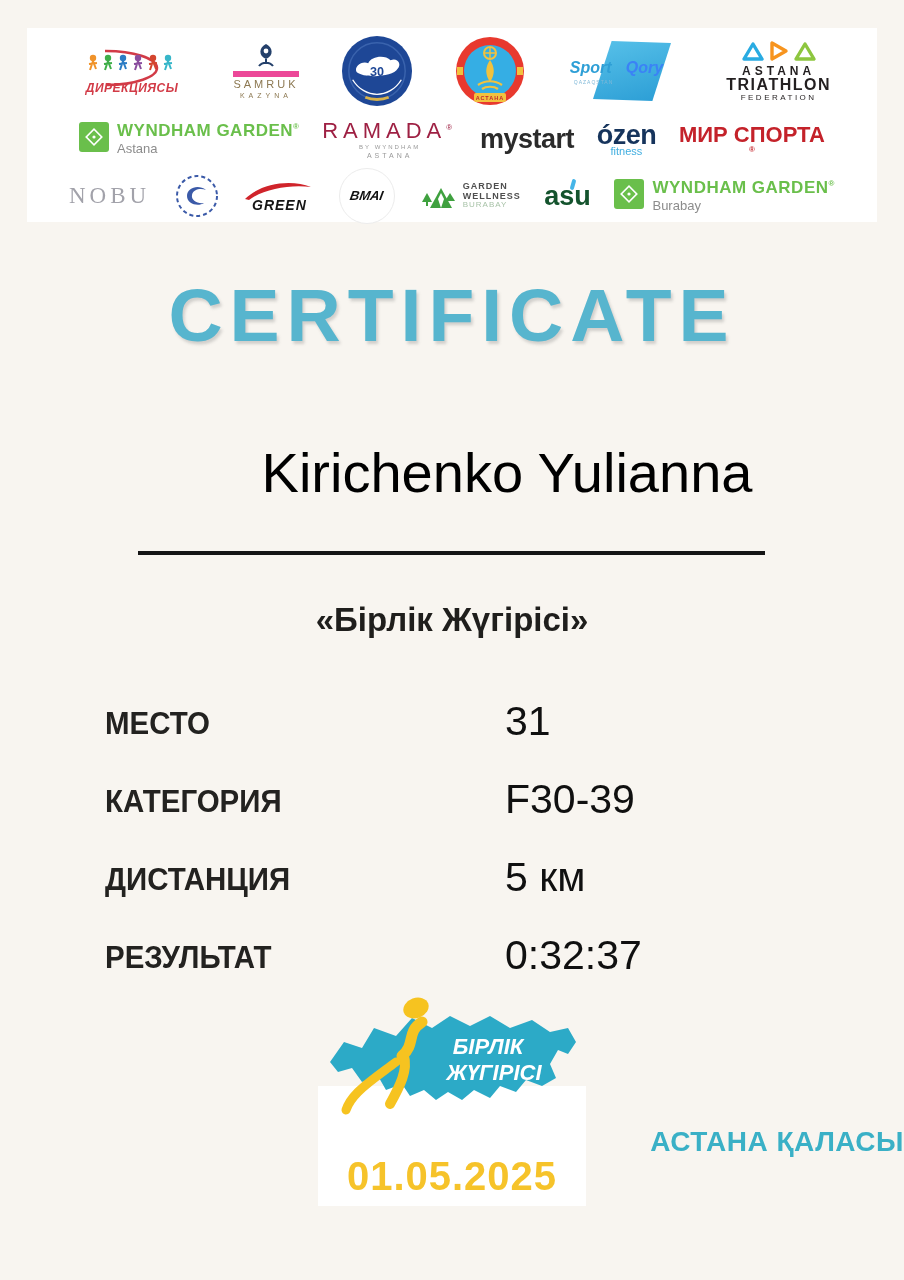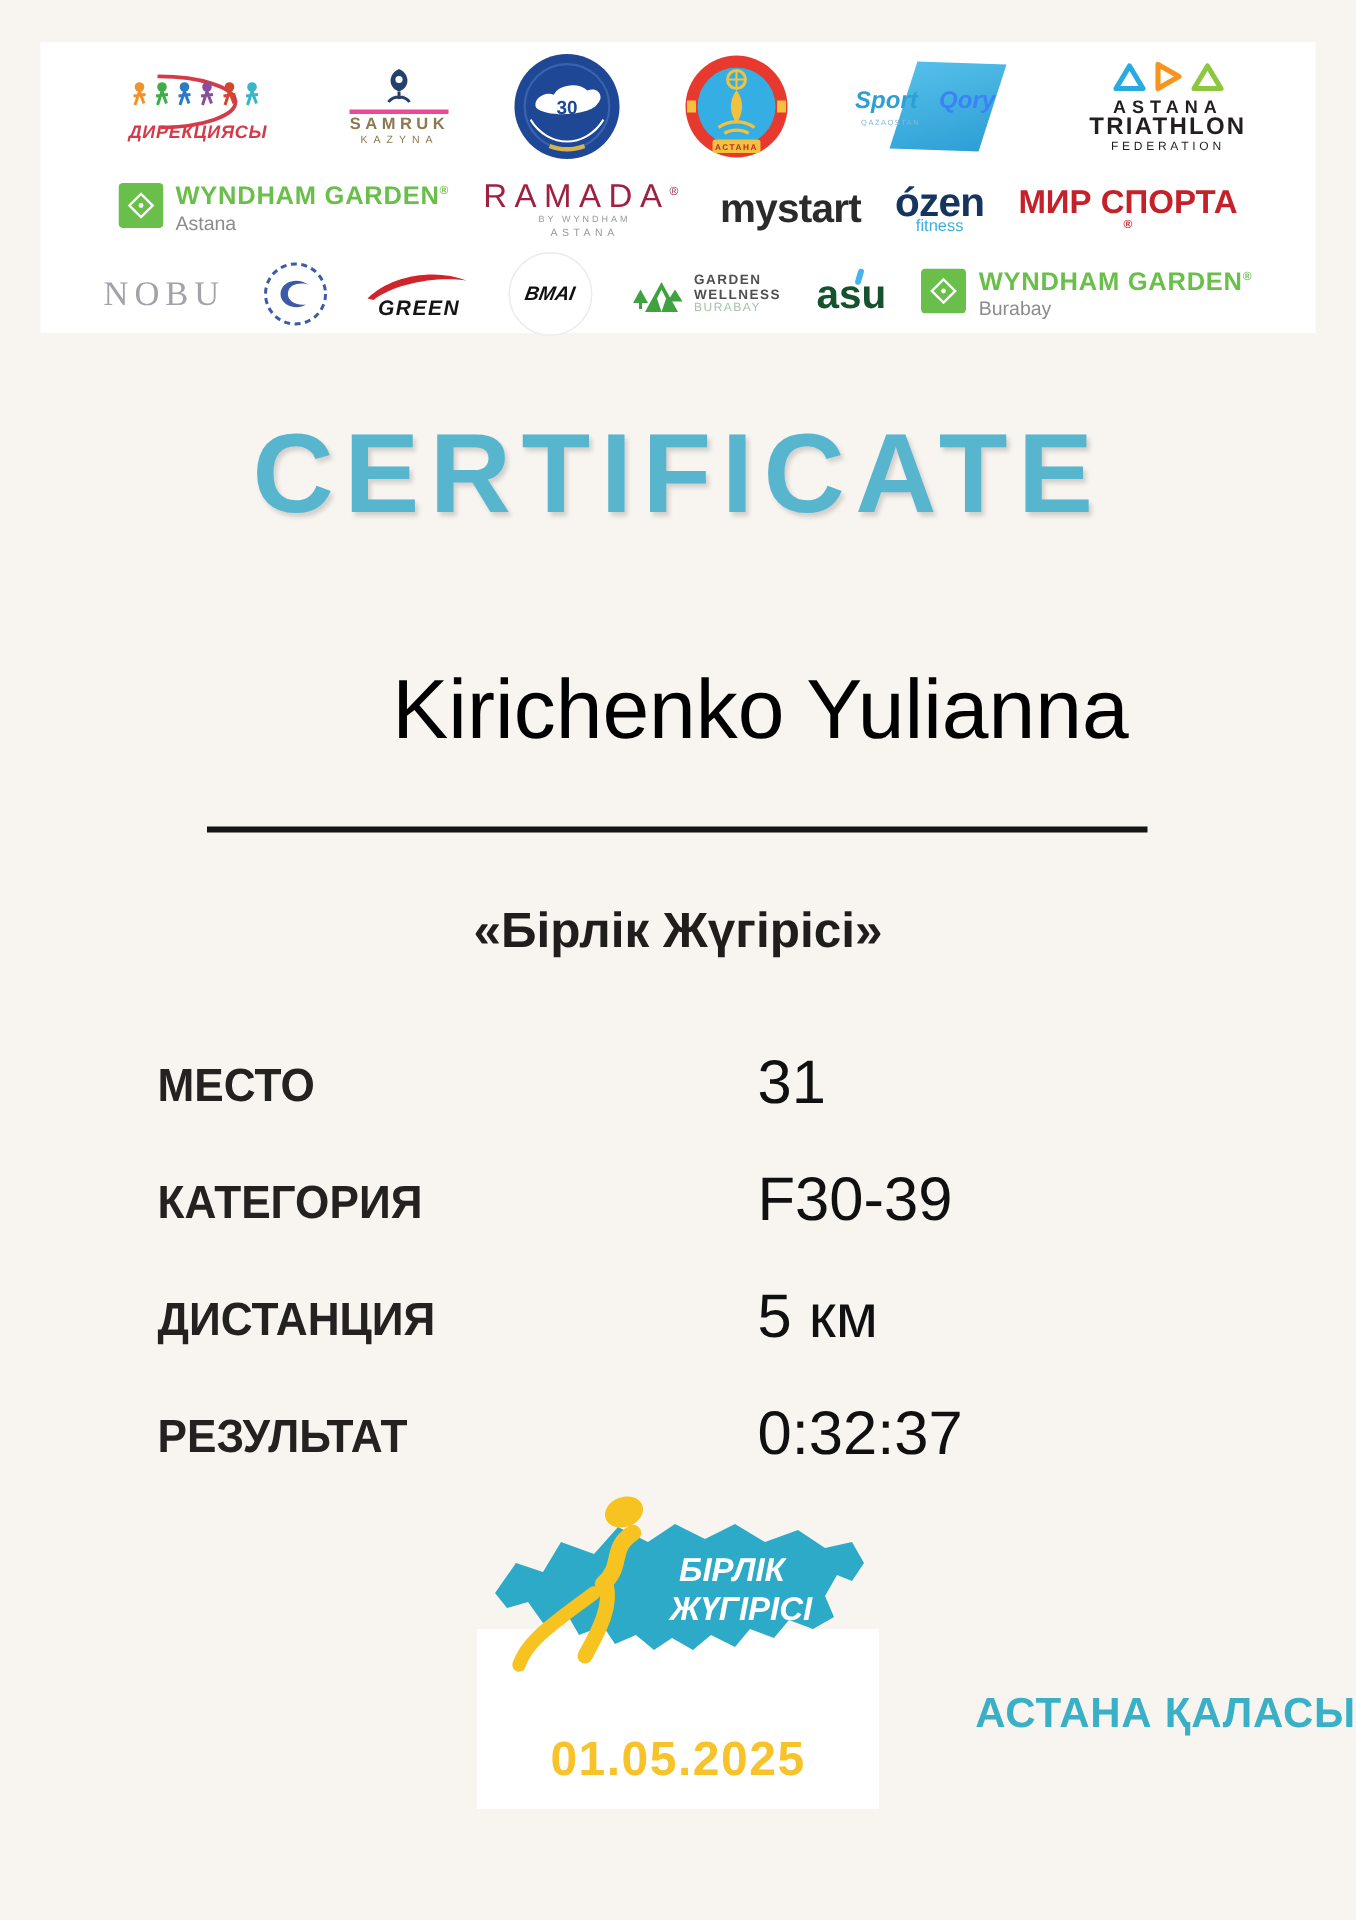--- a/index.html
+++ b/index.html
@@ -10,21 +10,21 @@
   .logo-band{position:absolute;left:27px;top:28px;width:850px;height:194px;background:#ffffff;}
   .lrow{display:flex;align-items:center;justify-content:space-between;}
   .r1{height:78px;margin-top:4px;padding:0 46px;}
   .r2{height:54px;margin-top:2px;padding:0 52px;}
   .r3{height:52px;margin-top:4px;padding:0 42px;}
   .lg{display:flex;flex-direction:column;align-items:center;line-height:1.05;}
 
   .direk{position:relative;width:118px;}
   .direk-text{font-size:12px;font-weight:800;font-style:italic;color:#d23b47;letter-spacing:.5px;margin-top:-6px;}
 
-  .samruk-t1{font-size:11px;letter-spacing:3px;color:#8c7851;border-top:3px solid #ec4899;padding-top:2px;margin-top:2px;font-weight:bold;}
+  .samruk-t1{font-size:11px;letter-spacing:3px;color:#8c7851;border-top:6px solid #ec4899;padding-top:2px;margin-top:2px;}
   .samruk-t2{font-size:7px;letter-spacing:4px;color:#8c7851;margin-top:1px;}
 
   .sportqory{position:relative;width:116px;height:62px;}
   .sq-shape{position:absolute;left:34px;top:2px;width:60px;height:58px;background:linear-gradient(160deg,#55bfe8,#2d9fd6);transform:skewX(-16deg) rotate(2deg);}
   .sq-sport{position:absolute;left:2px;top:20px;font-size:16px;font-weight:700;font-style:italic;color:#2e9fd6;}
   .sq-sub{position:absolute;left:6px;top:40px;font-size:5px;letter-spacing:1px;color:#7fb8d8;}
   .sq-qory{position:absolute;left:58px;top:20px;font-size:16px;font-weight:700;font-style:italic;color:#3b82f6;}
 
   .tri-l1{font-size:12px;letter-spacing:4px;color:#231f20;font-weight:600;margin-top:3px;}
   .tri-l2{font-size:16px;letter-spacing:1.5px;color:#231f20;font-weight:600;}
@@ -63,21 +63,21 @@
 
   .results{position:absolute;top:706px;left:105px;width:640px;}
   .rrow{position:relative;height:78px;}
   .lbl{display:inline-block;font-size:31px;font-weight:700;color:#232220;transform:scaleX(.95);transform-origin:left;}
   .val{position:absolute;left:400px;top:-8px;font-size:41px;font-weight:400;color:#101010;}
 
   
   .white-card{position:absolute;left:318px;top:1086px;width:268px;height:120px;background:#ffffff;}
   .bottom-logo{position:absolute;left:318px;top:986px;width:268px;height:134px;}
   .city{position:absolute;top:1126px;left:0;right:0;text-align:right;font-size:28px;font-weight:700;color:#3ab0c6;letter-spacing:.5px;}
-  .date{position:absolute;top:1154px;left:0;right:0;text-align:center;font-size:32px;font-weight:800;color:#f6c32a;letter-spacing:1px;}
+  .date{position:absolute;top:1154px;left:0;right:0;text-align:center;font-size:40px;font-weight:800;color:#f6c32a;letter-spacing:1px;}
 </style>
 </head>
 <body>
 
 <div class="page">
 
   <div class="logo-band">
 
     <div class="lrow r1">
       <div class="lg direk">

